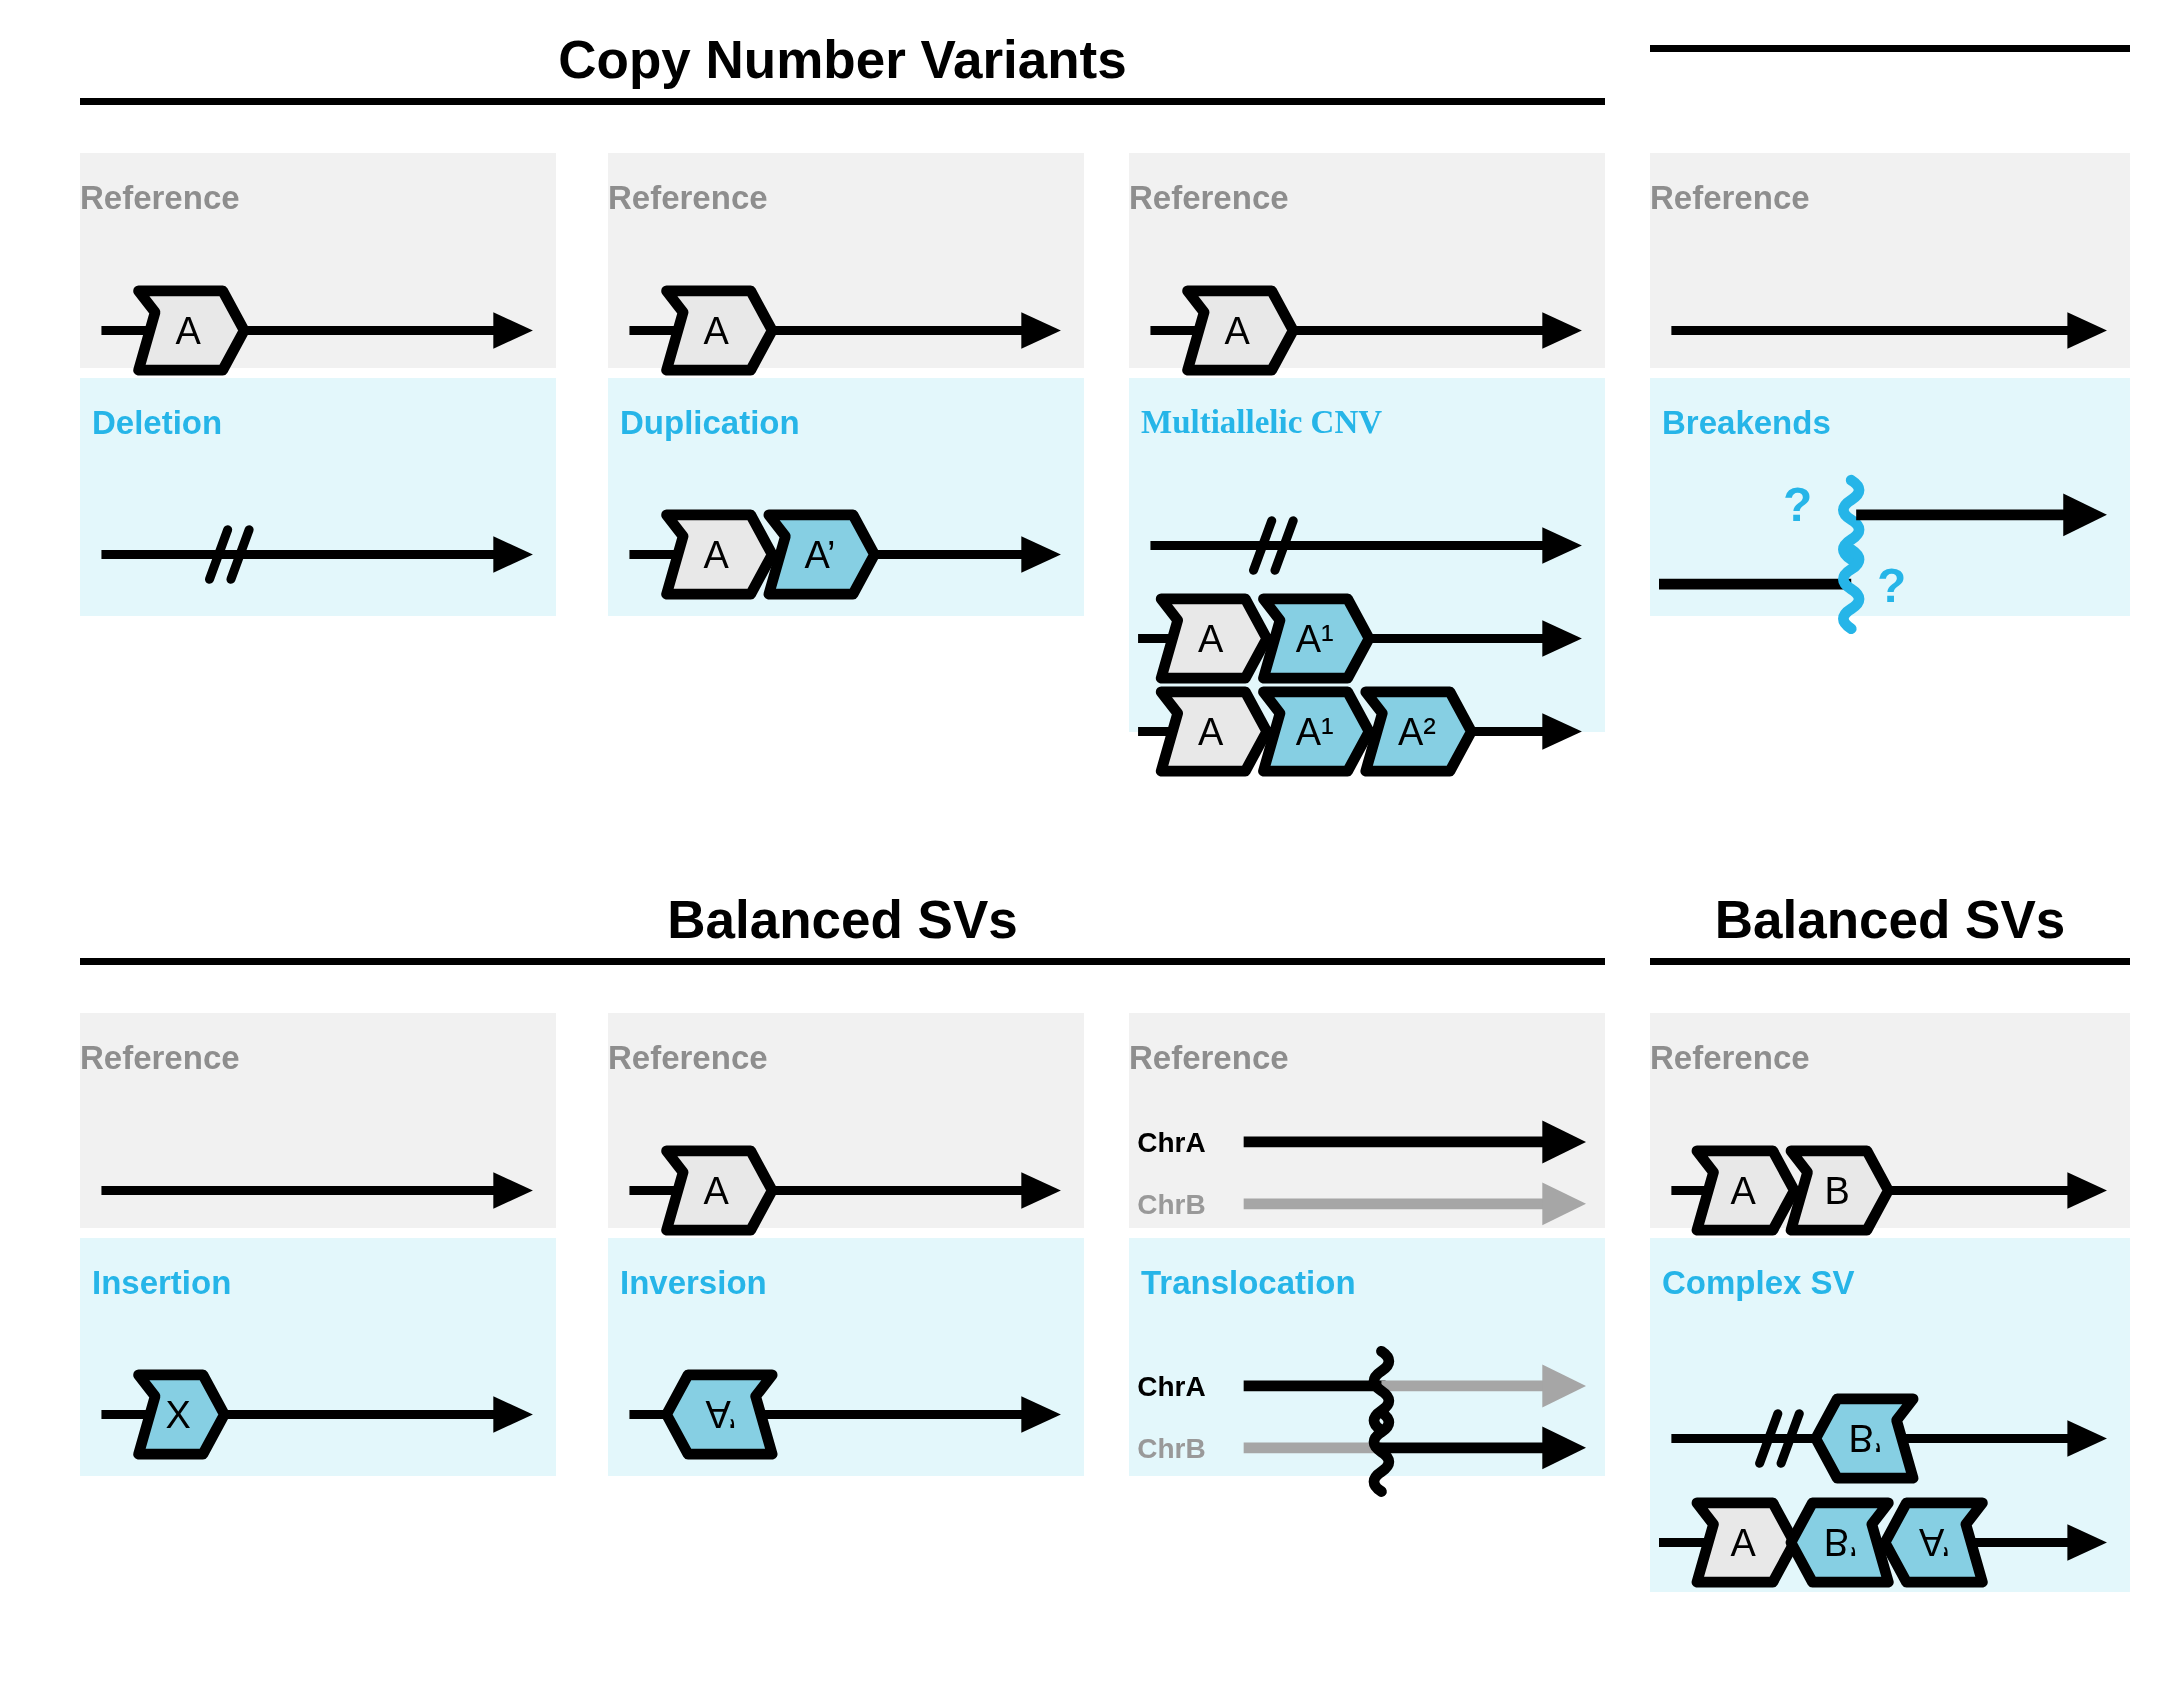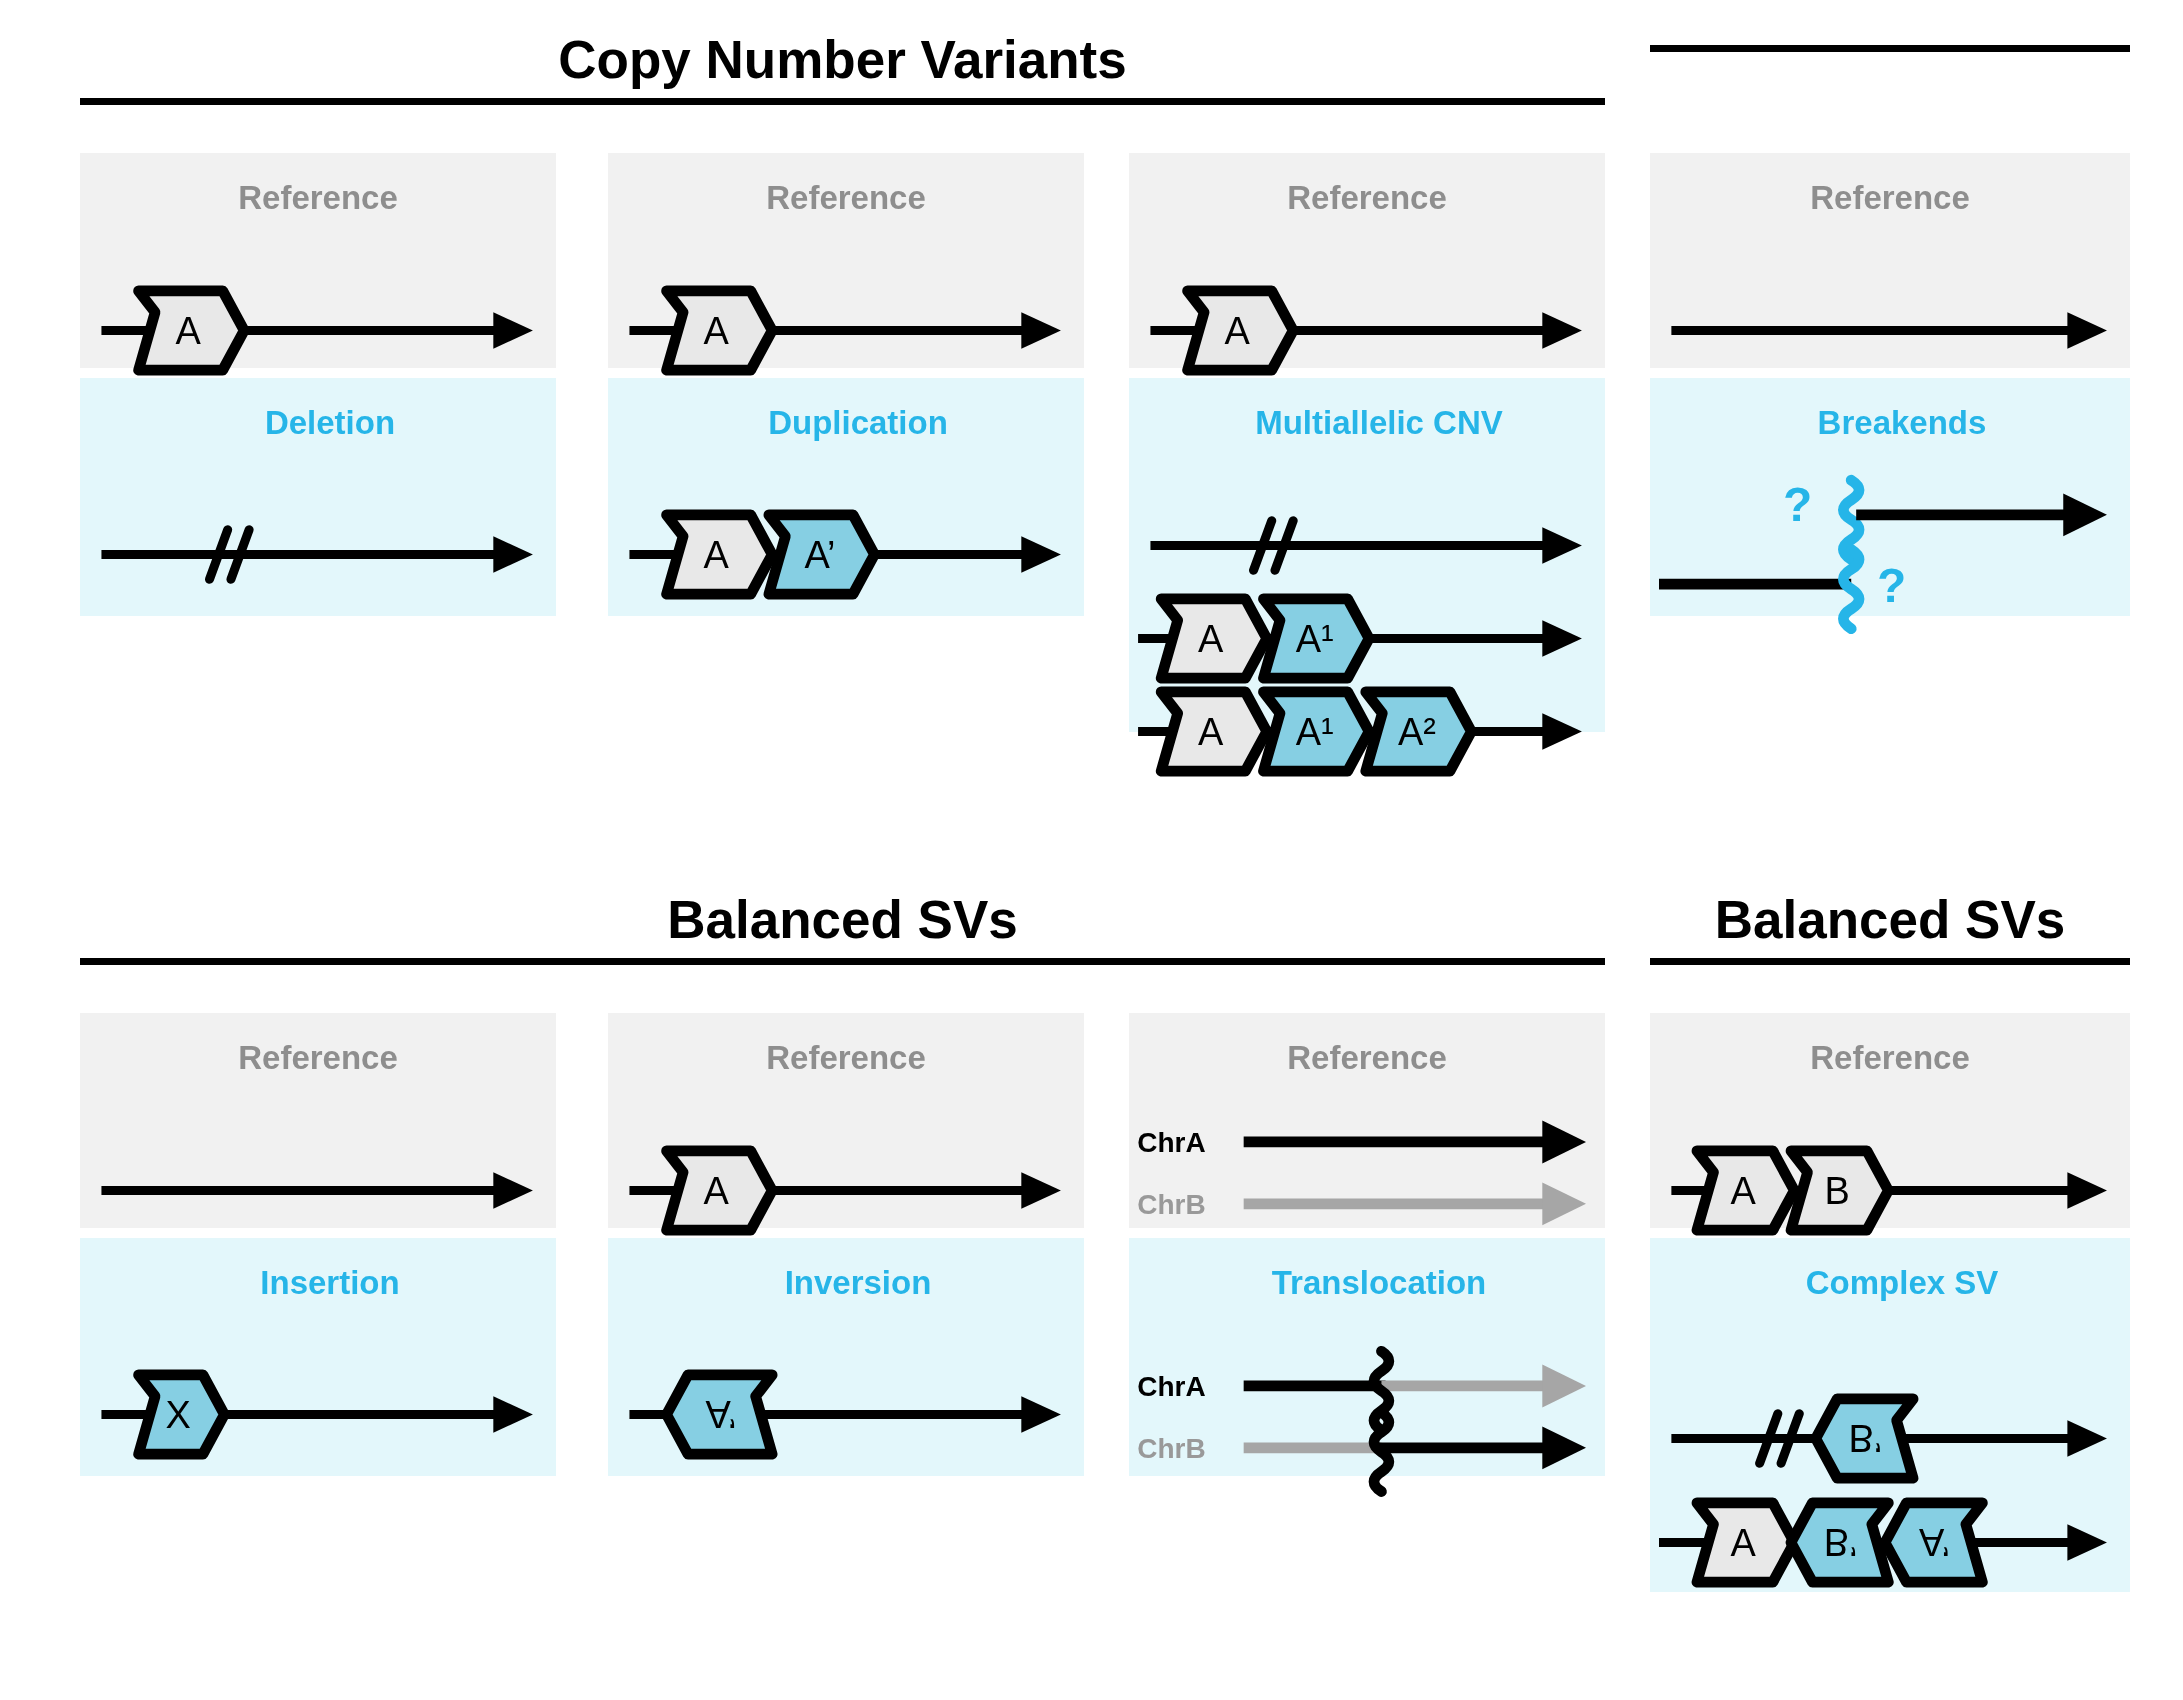--- a/index.html
+++ b/index.html
@@ -11,21 +11,21 @@
   .sec-title{
     font-size:53px;font-weight:bold;color:#000;text-align:center;
     line-height:1.0;white-space:nowrap;
   }
   .sec-rule{background:#000;height:7.4px;width:100%;margin-top:11.6px;}
   .panel{position:absolute;}
   .band{position:absolute;left:0;width:100%;}
   .band.ref{background:#f1f1f1;}
   .band.var{background:#e3f7fb;}
   .band-label{
-    position:absolute;left:0;width:100%;text-align:center;
+    position:absolute;left:0;width:100%;
     font-size:33px;font-weight:bold;line-height:1;
   }
   .band-label.ref-lbl{color:#8e8e8e;}
   .band-label.var-lbl{color:#26b5e8;margin-left:12px;}
   svg{display:block;overflow:visible;}
   .track-svg{position:absolute;}
   .chr-lbl{
     position:absolute;font-size:28px;font-weight:bold;line-height:1;white-space:nowrap;text-align:center;
   }
   .chr-a{color:#000;}
@@ -97,21 +97,21 @@
   <svg class="track-svg" style="left:0;top:128px;" width="476" height="99" viewBox="0 0 575 120">
     <line x1="25" y1="60" x2="520" y2="60" stroke="#000" stroke-width="11"></line>
     <polygon points="500,38 548,60 500,82" fill="#000"></polygon>
     <g transform="translate(70,0)">
       <path d="M 0,12 L 20,38 L 0,108 L 102,108 L 128,60 L 102,12 Z" fill="#e8e8e8" stroke="#000" stroke-width="13" stroke-linejoin="round"></path>
       <text x="60" y="76" font-family="Liberation Sans, sans-serif" font-size="46" fill="#000" text-anchor="middle">A</text>
     </g>
   </svg>
 
   <div class="band var" style="top:225px;height:354px;"></div>
-  <div class="band-label var-lbl" style="top:253px;">Multiallelic CNV</div>
+  <div class="band-label var-lbl" style="top:253px;font-family:Liberation Serif, serif;">Multiallelic CNV</div>
 
   <svg class="track-svg" style="left:0;top:343px;" width="476" height="99" viewBox="0 0 575 120">
     <line x1="25" y1="60" x2="520" y2="60" stroke="#000" stroke-width="11"></line>
     <polygon points="500,38 548,60 500,82" fill="#000"></polygon>
     <g>
       <line x1="150" y1="90" x2="172" y2="30" stroke="#000" stroke-width="11" stroke-linecap="round"></line>
       <line x1="176" y1="90" x2="198" y2="30" stroke="#000" stroke-width="11" stroke-linecap="round"></line>
     </g>
   </svg>
 

